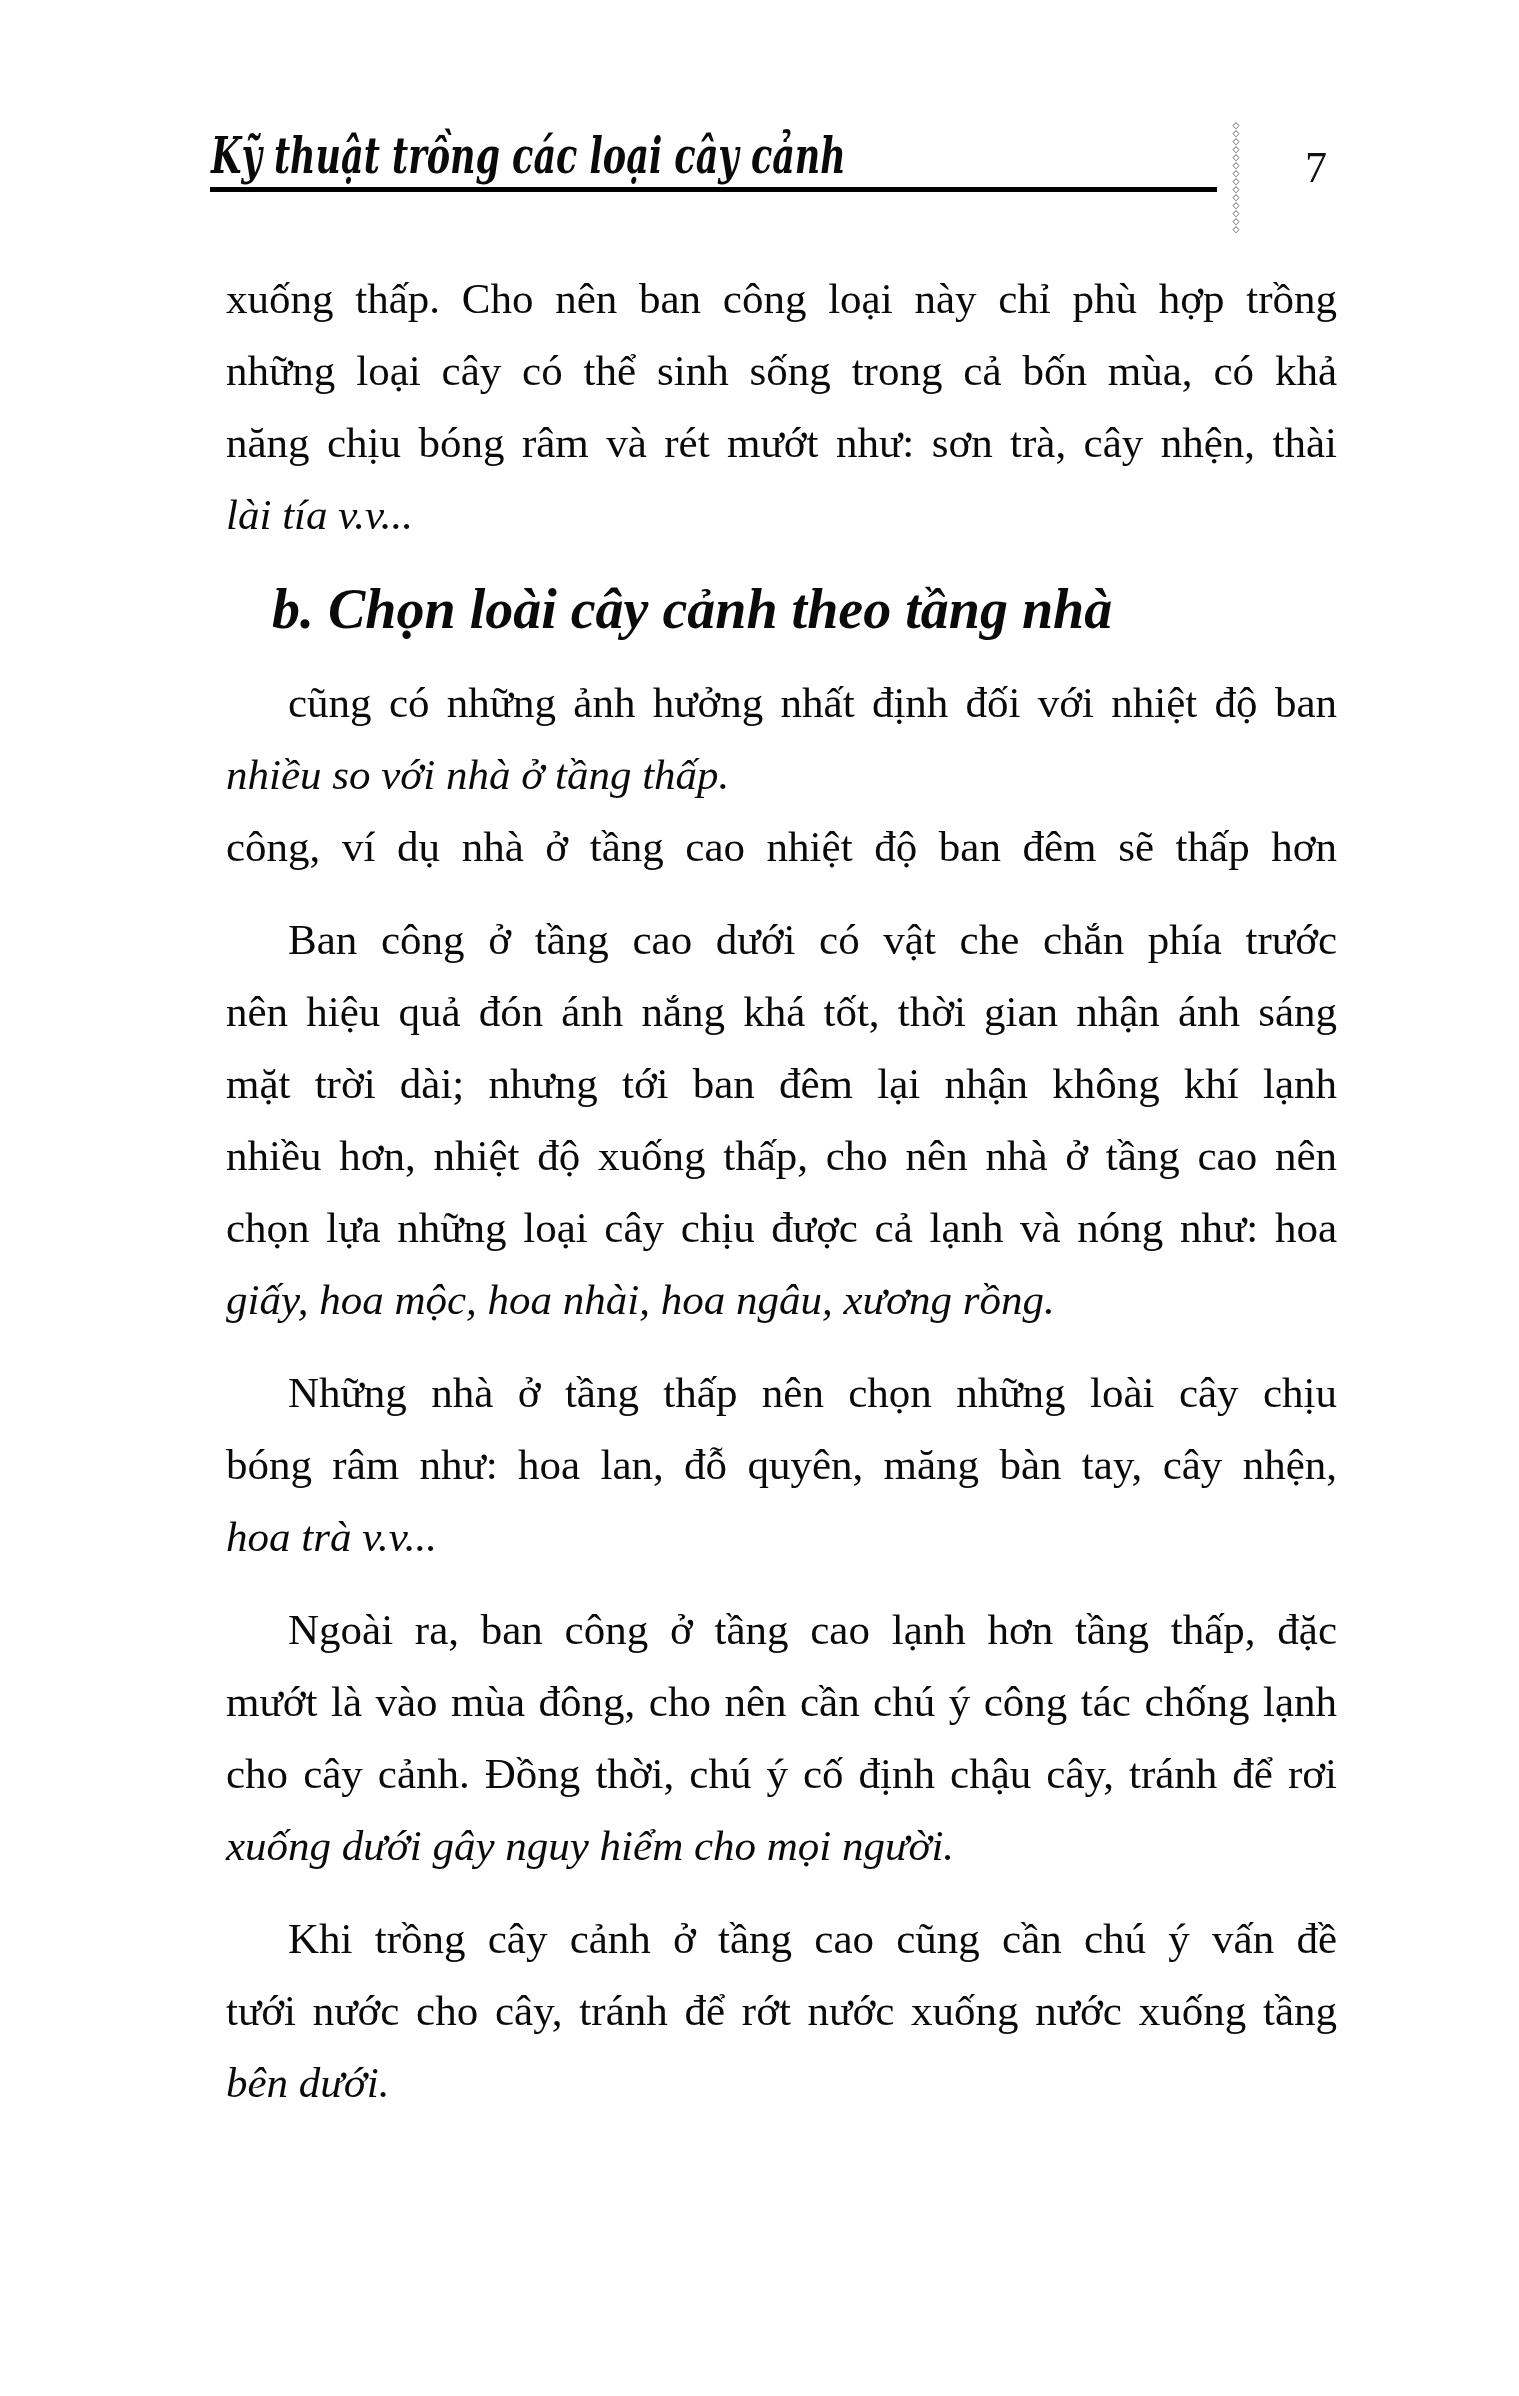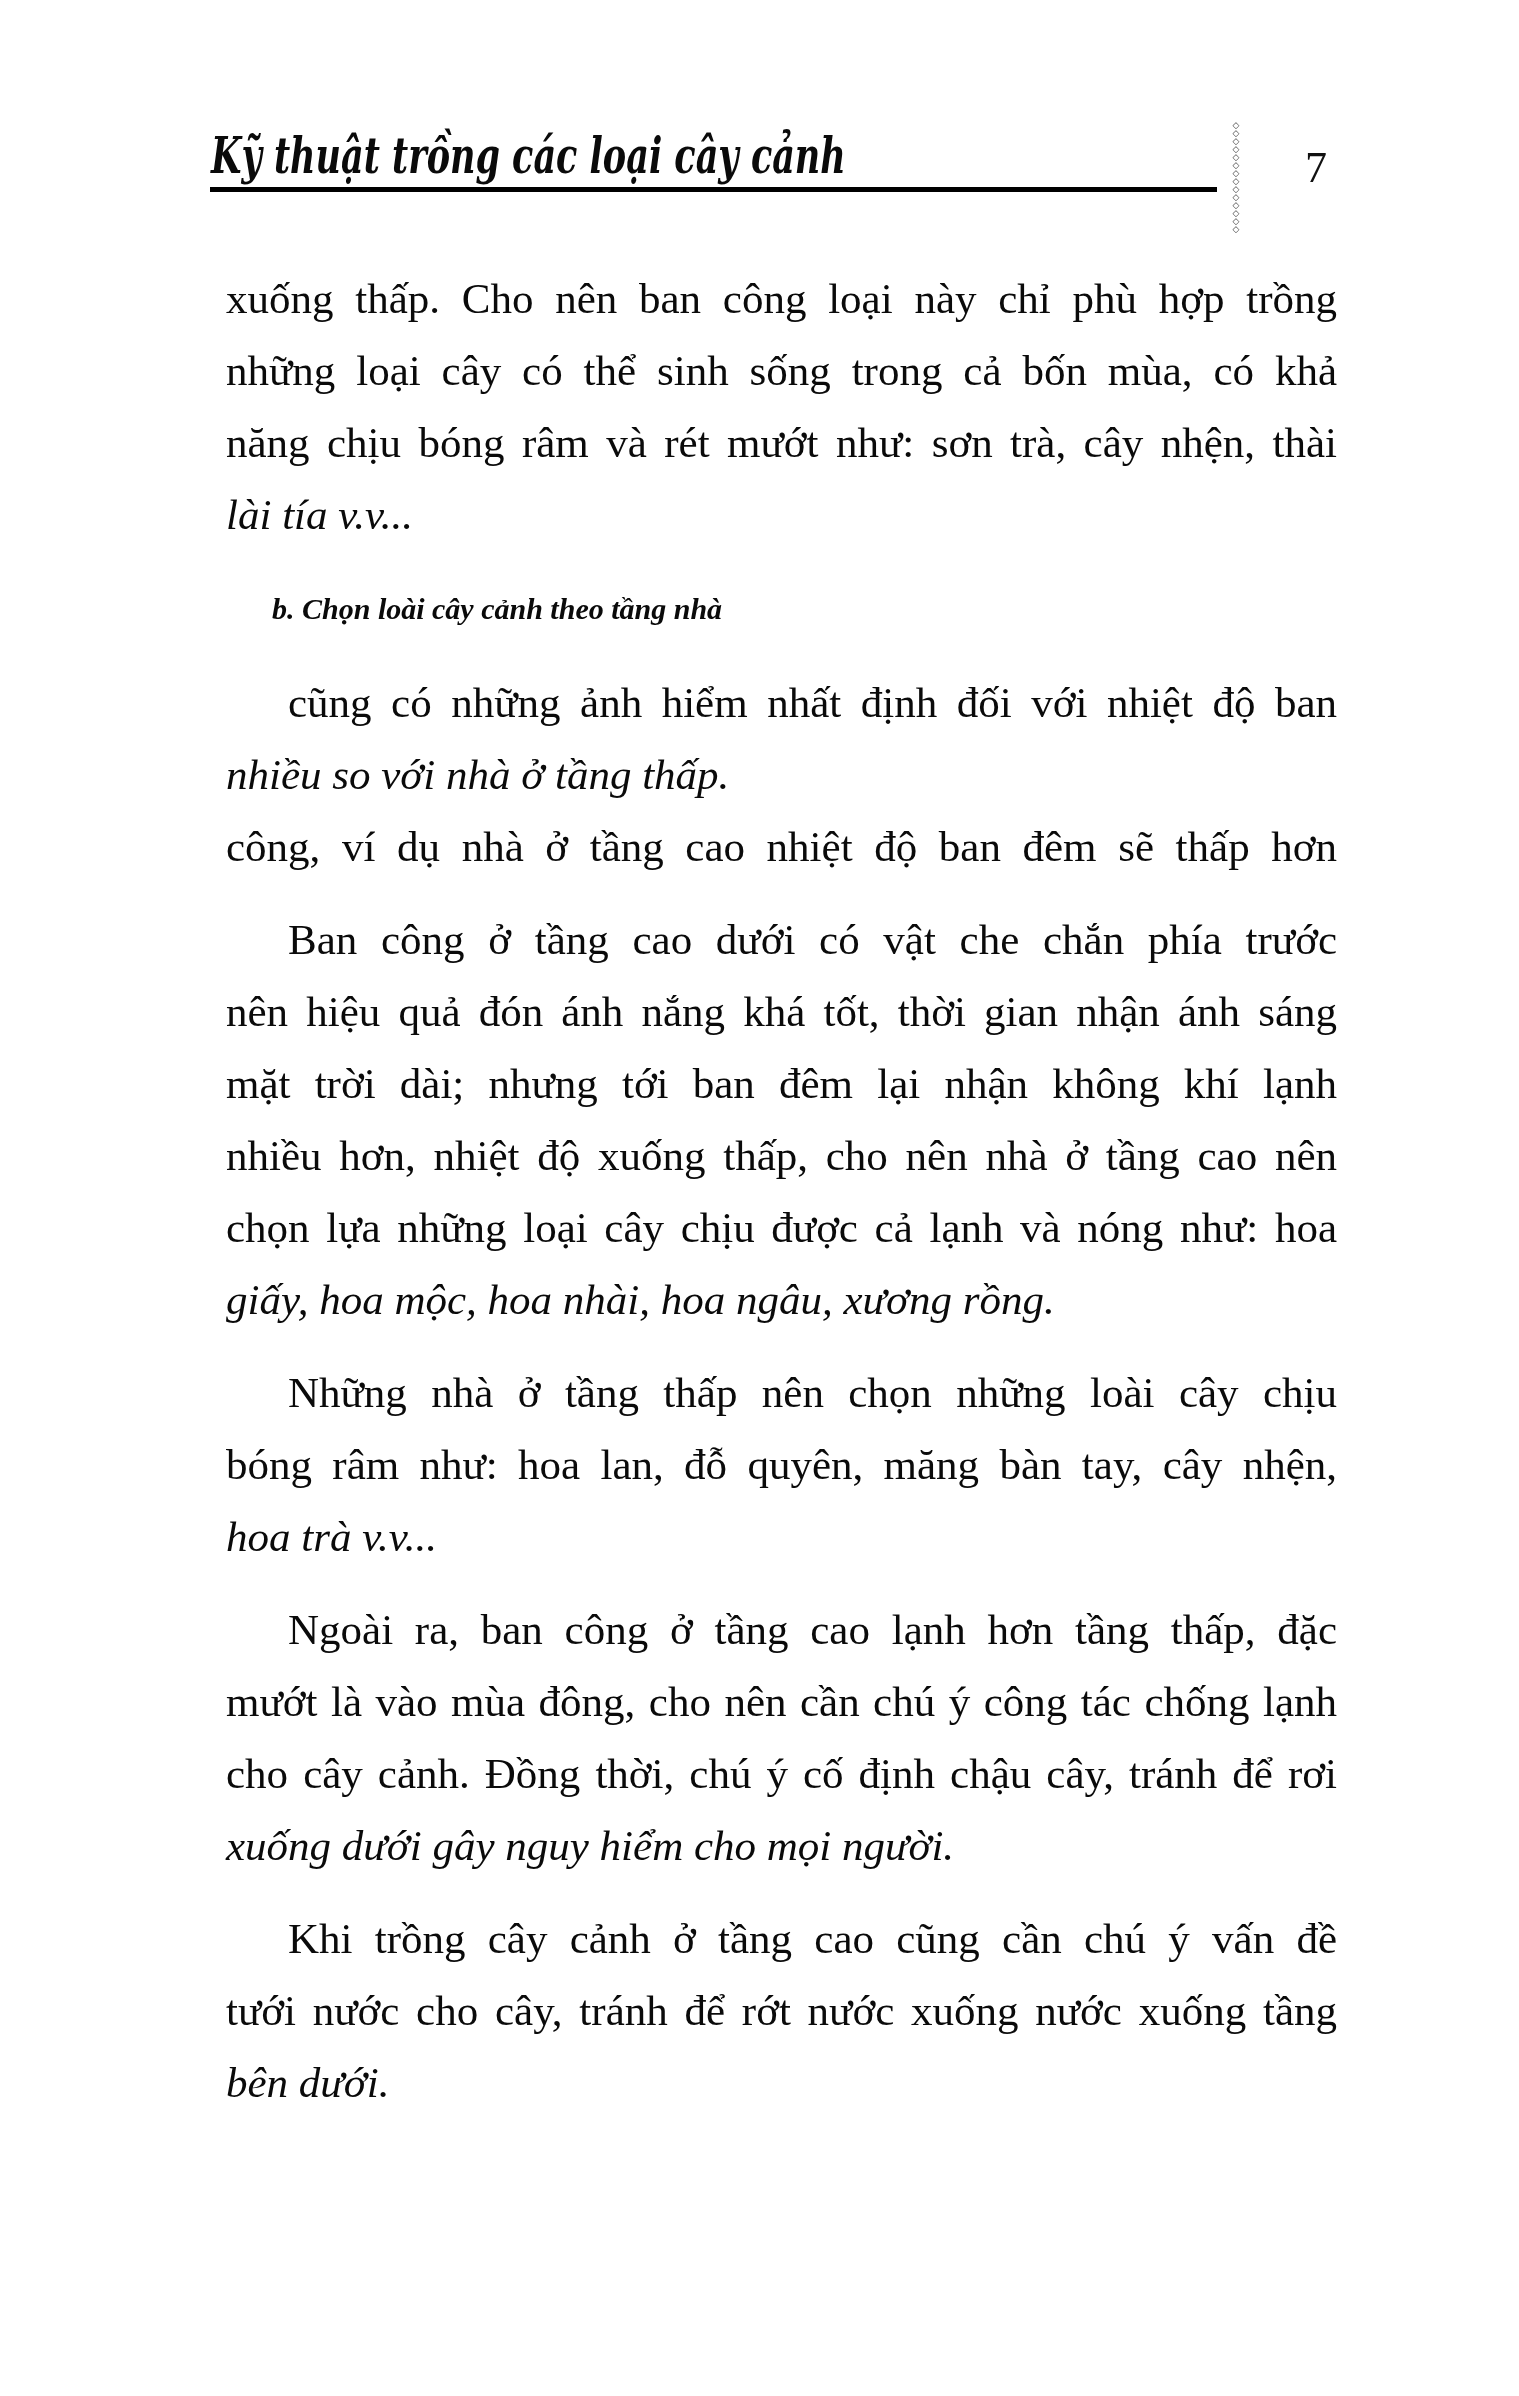--- a/index.html
+++ b/index.html
@@ -74,21 +74,21 @@
   }
   .line.last {
     text-align: left;
     text-align-last: left;
     font-style: italic;
   }
   .para.indent .line:first-child { text-indent: 62px; }
   .section-heading {
     font-weight: bold;
     font-style: italic;
-    font-size: 30px;
+    font-size: 56px;
     line-height: 72px;
     padding-left: 62px;
     margin: 22px 0;
   }
 </style>
 </head>
 <body>
 
 <div class="page">
 
@@ -102,21 +102,21 @@
     <div class="para">
       <div class="line">xuống thấp. Cho nên ban công loại này chỉ phù hợp trồng</div>
       <div class="line">những loại cây có thể sinh sống trong cả bốn mùa, có khả</div>
       <div class="line">năng chịu bóng râm và rét mướt như: sơn trà, cây nhện, thài</div>
       <div class="line last">lài tía v.v...</div>
     </div>
 
     <div class="section-heading">b. Chọn loài cây cảnh theo tầng nhà</div>
 
     <div class="para indent">
-      <div class="line">cũng có những ảnh hiểm nhất định đối với nhiệt độ ban</div>
+      <div class="line">cũng có những ảnh hưởng nhất định đối với nhiệt độ ban</div>
       <div class="line last">nhiều so với nhà ở tầng thấp.</div>
       <div class="line">công, ví dụ nhà ở tầng cao nhiệt độ ban đêm sẽ thấp hơn</div>
     </div>
 
     <div class="para indent">
       <div class="line">Ban công ở tầng cao dưới có vật che chắn phía trước</div>
       <div class="line">nên hiệu quả đón ánh nắng khá tốt, thời gian nhận ánh sáng</div>
       <div class="line">mặt trời dài; nhưng tới ban đêm lại nhận không khí lạnh</div>
       <div class="line">nhiều hơn, nhiệt độ xuống thấp, cho nên nhà ở tầng cao nên</div>
       <div class="line">chọn lựa những loại cây chịu được cả lạnh và nóng như: hoa</div>

